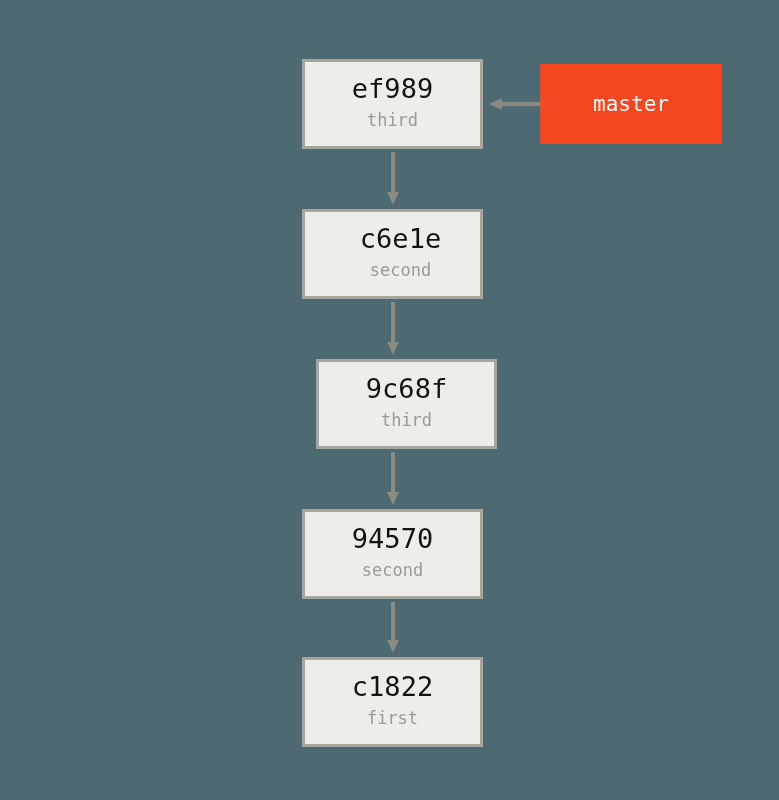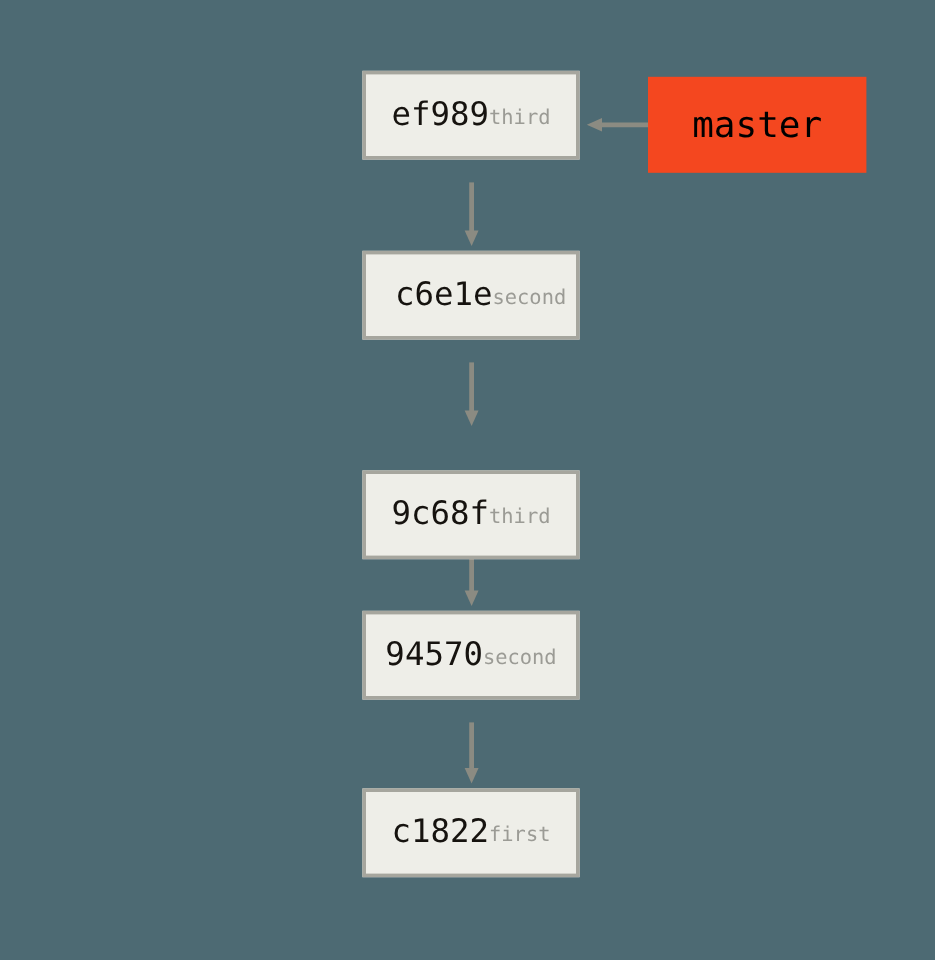--- a/index.html
+++ b/index.html
@@ -22,26 +22,26 @@
     position: absolute;
     left: 0;
     top: 0;
     width: 779px;
     height: 800px;
     pointer-events: none;
   }
   .commit-node {
     position: absolute;
     width: 181px;
-    height: 74px;
+    height: 90px;
     box-sizing: border-box;
     background: #eeeee8;
     border: 3px solid #a6a69e;
     display: flex;
-    flex-direction: row;
+    flex-direction: column;
     align-items: center;
     justify-content: center;
   }
   .commit-hash {
     font-family: "DejaVu Sans Mono", monospace;
     font-size: 27px;
     line-height: 1.05;
     color: #16130f;
     letter-spacing: 0px;
   }
@@ -57,22 +57,22 @@
     width: 182px;
     height: 80px;
     box-sizing: border-box;
     background: #f4471f;
     display: flex;
     align-items: center;
     justify-content: center;
   }
   .branch-label {
     font-family: "DejaVu Sans Mono", monospace;
-    font-size: 30px;
-    color: #000000;
+    font-size: 21px;
+    color: #ffffff;
   }
 </style>
 </head>
 <body>
 
 <div id="canvas">
 
   <svg class="edges" viewBox="0 0 779 800" xmlns="http://www.w3.org/2000/svg">
     <defs>
       <marker id="arrow-down" markerWidth="14" markerHeight="14" refX="2" refY="7" orient="auto" markerUnits="userSpaceOnUse">
@@ -100,21 +100,21 @@
   <div class="commit-node" style="left:302px; top:59px;">
     <div class="commit-hash">ef989</div>
     <div class="commit-label">third</div>
   </div>
 
   <div class="commit-node" style="left:302px; top:209px;padding-left:16px;">
     <div class="commit-hash">c6e1e</div>
     <div class="commit-label">second</div>
   </div>
 
-  <div class="commit-node" style="left:302px; top:359px;margin-top:33px;">
+  <div class="commit-node" style="left:316px; top:359px;">
     <div class="commit-hash">9c68f</div>
     <div class="commit-label">third</div>
   </div>
 
   <div class="commit-node" style="left:302px; top:509px;justify-content:center;">
     <div class="commit-hash">94570</div>
     <div class="commit-label">second</div>
   </div>
 
   <div class="commit-node" style="left:302px; top:657px;text-align:right;">

